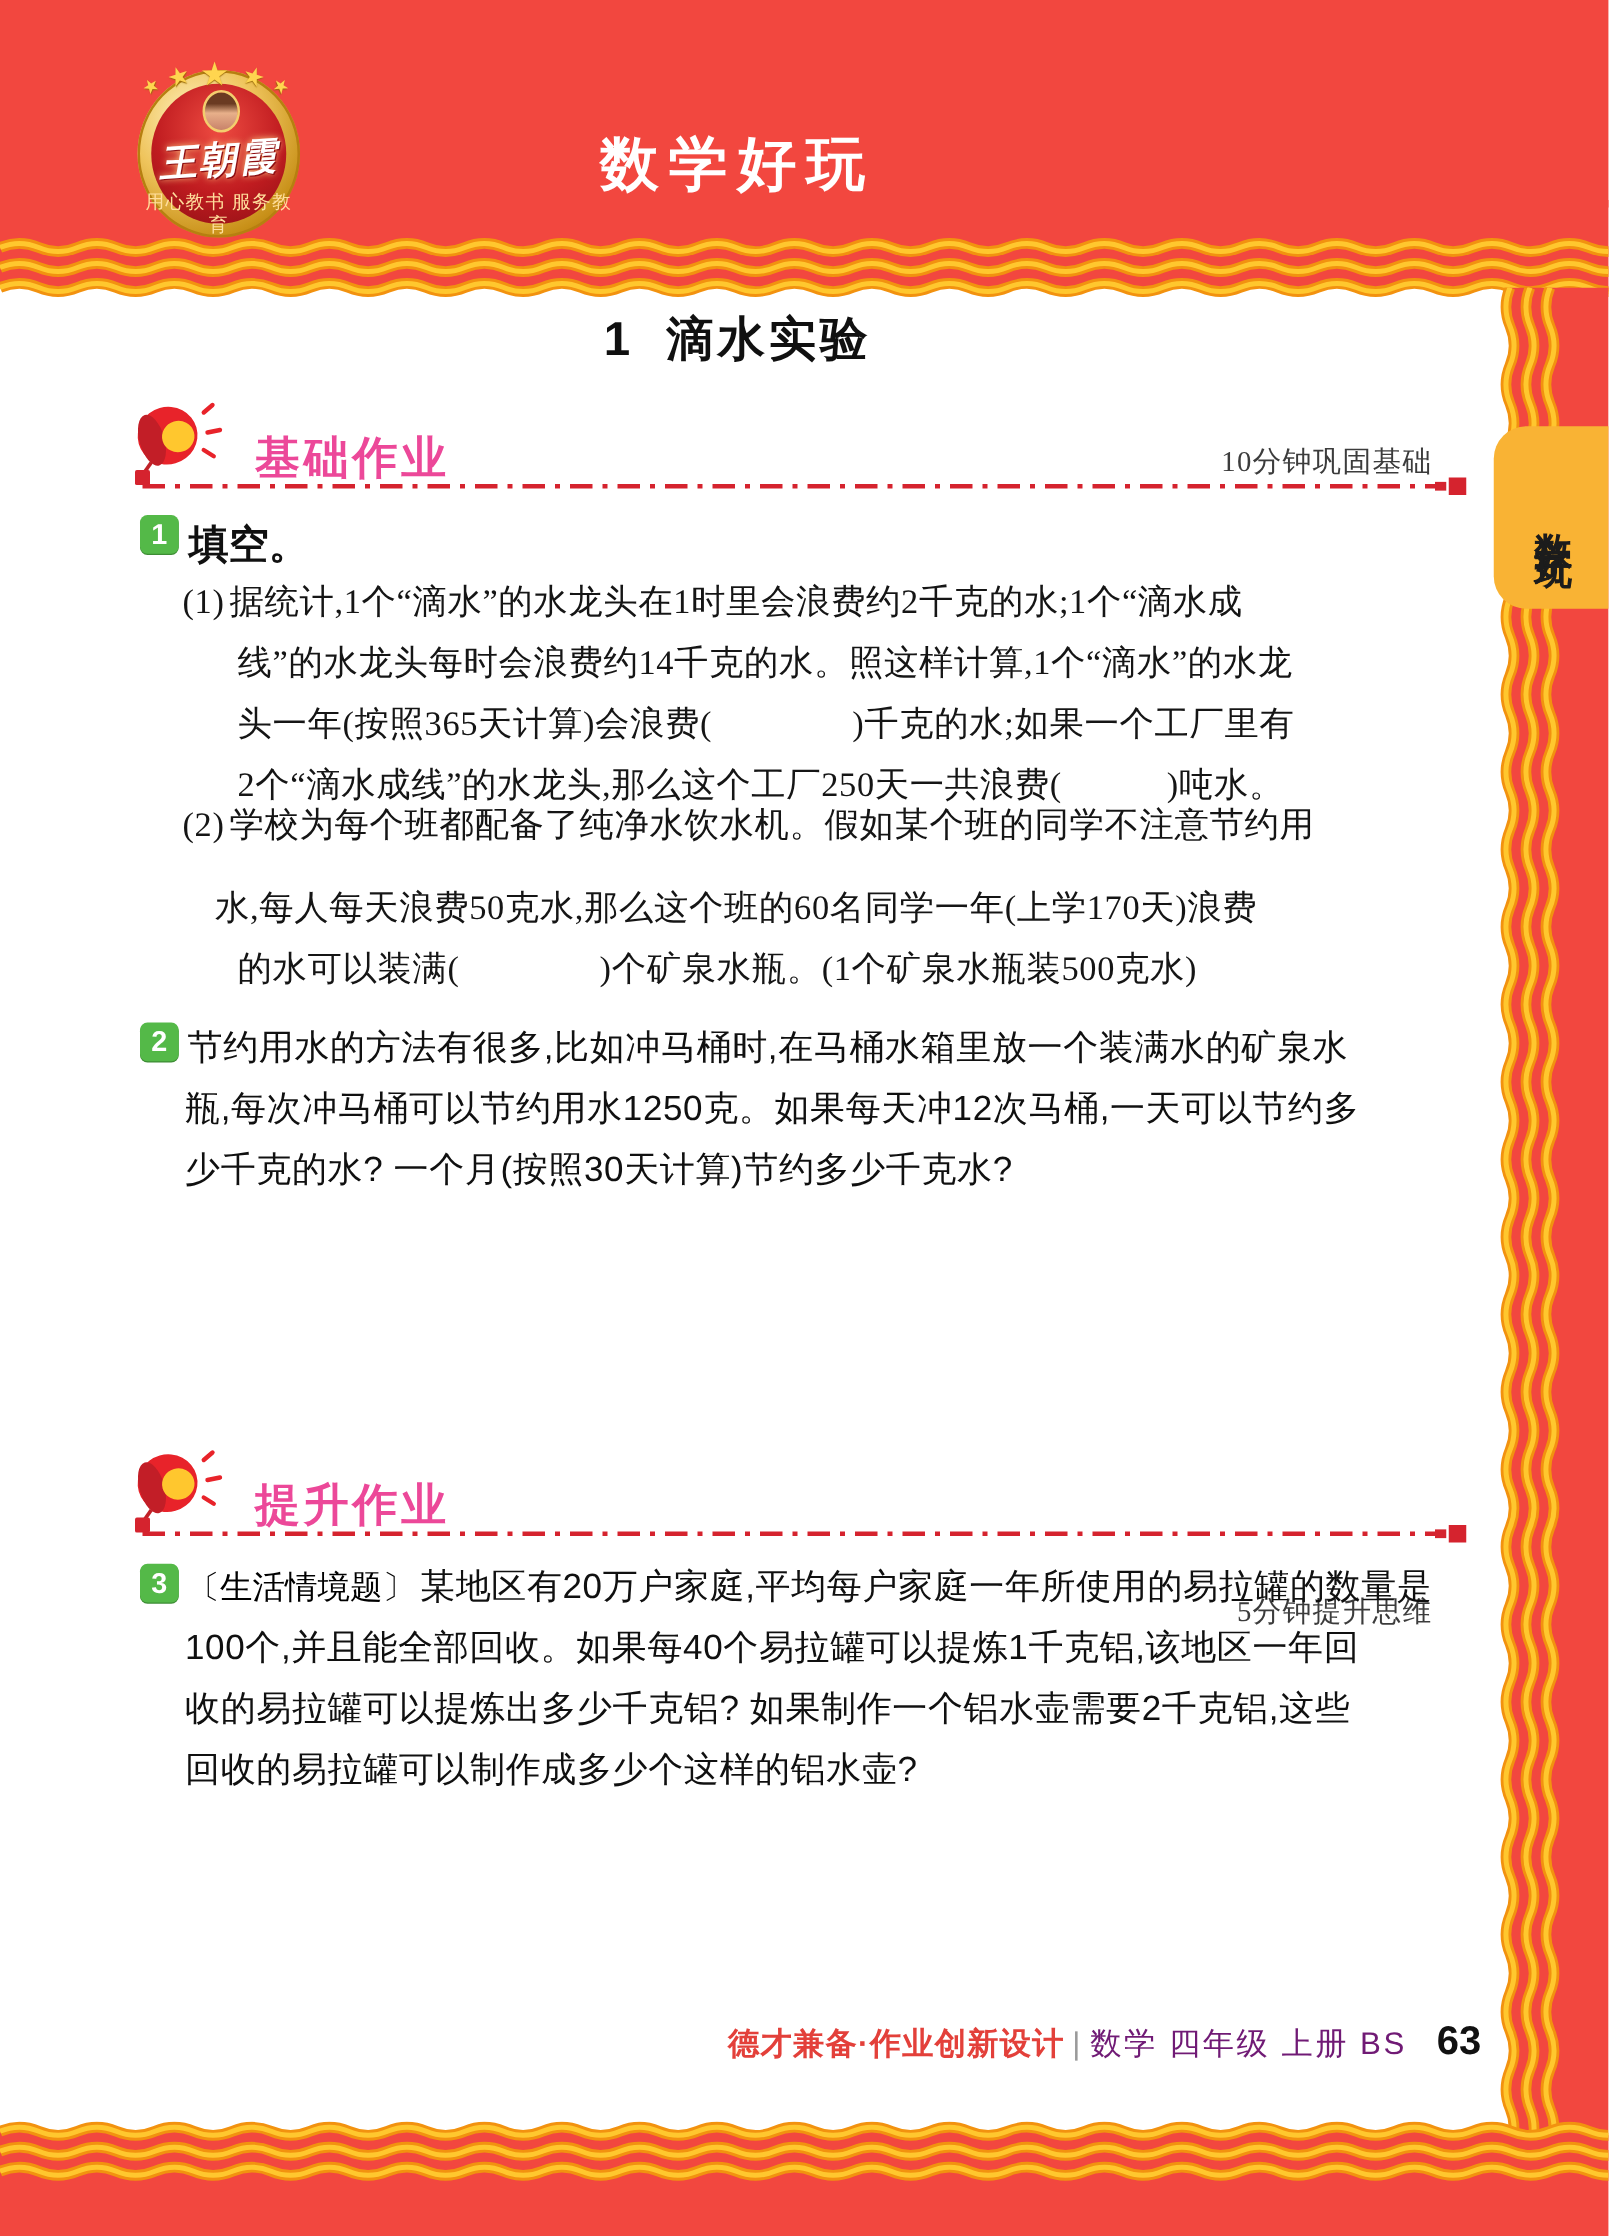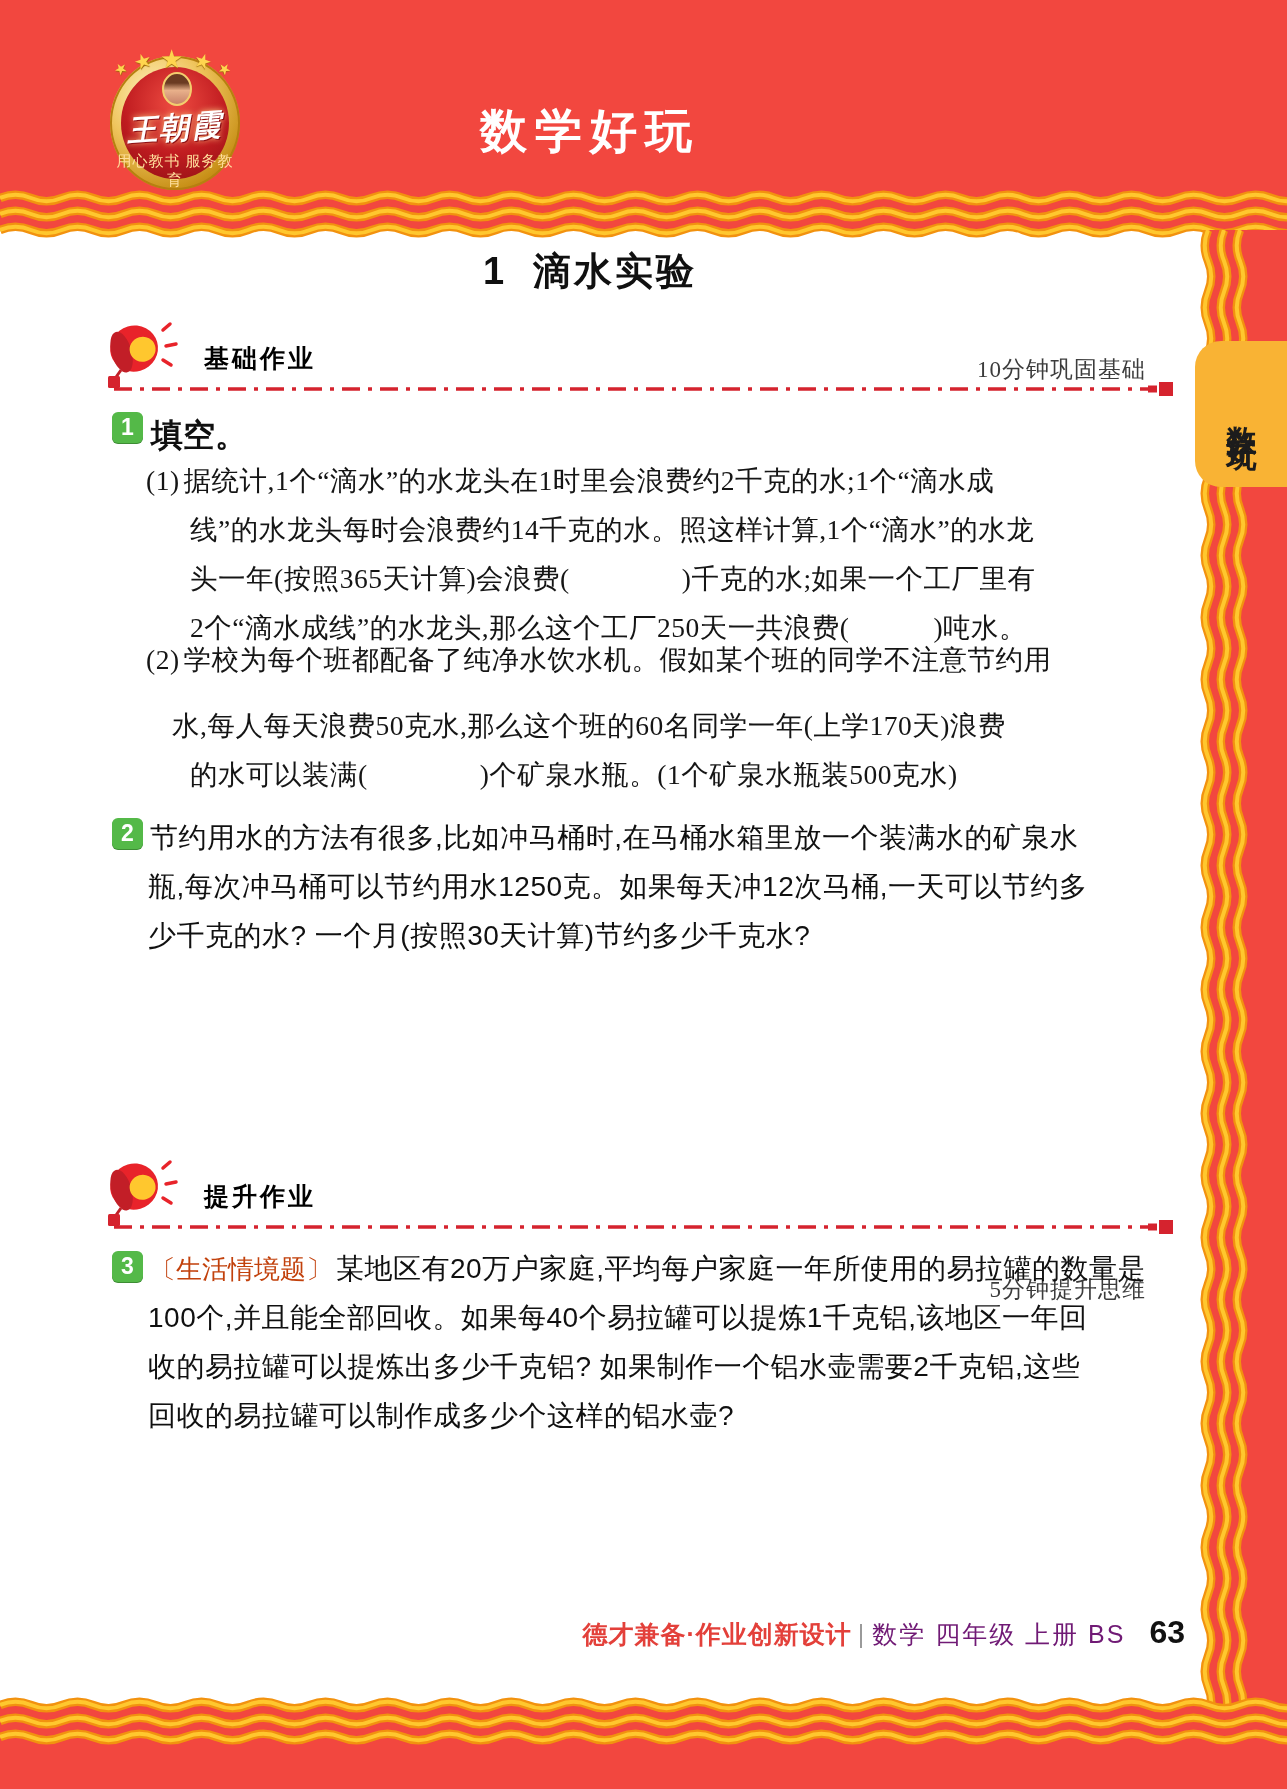--- a/index.html
+++ b/index.html
@@ -31,37 +31,37 @@
       font-size:15px;color:#FFDE9C;letter-spacing:1px;}
 
   .header-title{position:absolute;left:0;top:100px;width:1180px;text-align:center;
       font-size:47px;font-weight:bold;color:#ffffff;letter-spacing:8px;}
 
   .lesson-title{position:absolute;left:0;top:246px;width:1180px;text-align:center;
       font-size:38px;font-weight:bold;color:#101010;letter-spacing:3px;}
   .lesson-title .num{margin-right:26px;}
 
   
-  .sec-title{position:absolute;left:204px;font-size:25px;font-weight:bold;color:#000000;letter-spacing:3px;}
+  .sec-title{position:absolute;left:204px;font-size:36px;font-weight:bold;color:#ec4899;letter-spacing:3px;}
   .sec-note{position:absolute;left:700px;width:446px;text-align:right;
       font-family:"Liberation Serif",serif;font-size:23px;color:#3c3c3c;letter-spacing:1px;}
   .sec-icon{position:absolute;left:100px;}
   .sec-line{position:absolute;left:112px;}
 
   
   .badge{position:absolute;width:31px;height:31px;background:#54B948;border-radius:6px;
       color:#fff;font-weight:bold;font-size:23px;text-align:center;line-height:31px;
       box-shadow:0 1px 0 #3d8c34;}
   .stem{position:absolute;white-space:nowrap;font-size:32px;font-weight:bold;color:#101010;}
   .hline{position:absolute;white-space:nowrap;font-size:28px;color:#101010;letter-spacing:0.5px;}
   .sline{position:absolute;white-space:nowrap;font-family:"Liberation Serif",serif;
       font-size:27.5px;color:#151515;letter-spacing:0.5px;}
   .itm-label{margin-right:4px;}
   .qtag{position:absolute;white-space:nowrap;font-family:"Liberation Serif",serif;
-      font-size:26px;color:#c2410c;}
+      font-size:26px;color:#000000;}
 
   
   .side-tab{position:absolute;right:0;top:341px;width:92px;height:146px;background:#F9B334;
       border-radius:26px 0 0 26px;display:flex;align-items:center;justify-content:center;z-index:6;}
   .side-tab span{writing-mode:vertical-rl;font-size:30px;font-weight:bold;color:#1c1c1c;
       letter-spacing:6px;}
 
   
   .footer{position:absolute;left:560px;top:1614px;width:625px;display:flex;
       align-items:baseline;justify-content:flex-end;text-align:center;}

